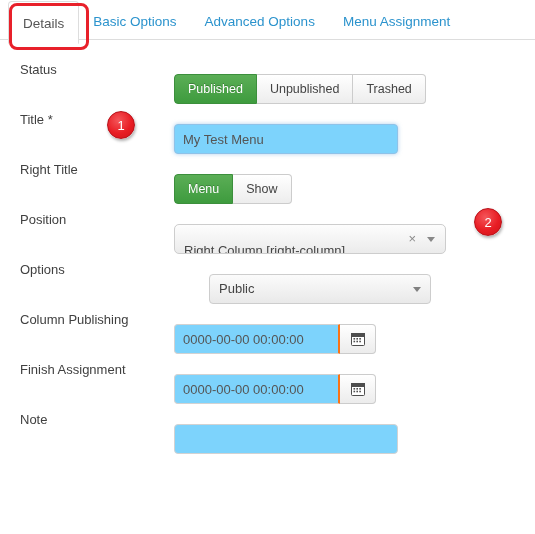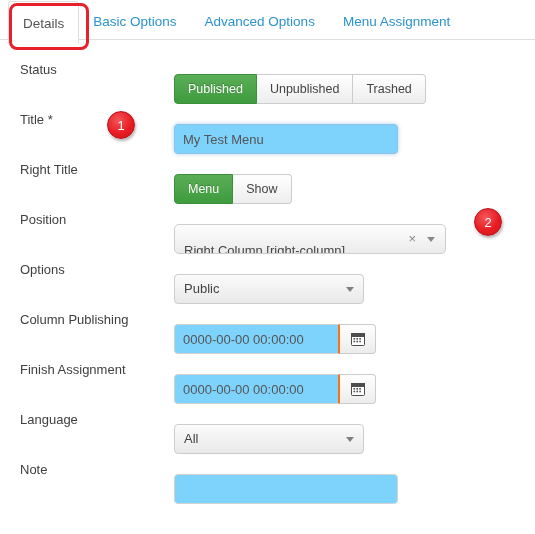--- a/index.html
+++ b/index.html
@@ -152,21 +152,21 @@
     border: 1px solid #cdcdcd;
     border-radius: 4px;
     background-image: linear-gradient(to bottom, #fbfbfb 0%, #e9e9e9 100%);
     background-color: #f2f2f2;
     font-size: 13px;
     color: #444444;
     cursor: pointer;
     white-space: nowrap;
     overflow: hidden;
   }
-  .w-select { width: 190px; }
+  .w-select { width: 222px; margin-left: 35px; }
   .caret {
     position: absolute;
     right: 9px;
     top: 50%;
     margin-top: -2px;
     width: 0;
     height: 0;
     border-left: 4px solid transparent;
     border-right: 4px solid transparent;
     border-top: 5px solid #808080;
@@ -345,29 +345,20 @@
             <rect x="8.3" y="6" width="1.6" height="1.6" fill="#4d4d4d"></rect>
             <rect x="2.5" y="8.7" width="1.6" height="1.6" fill="#4d4d4d"></rect>
             <rect x="5.4" y="8.7" width="1.6" height="1.6" fill="#4d4d4d"></rect>
             <rect x="8.3" y="8.7" width="1.6" height="1.6" fill="#4d4d4d"></rect>
           </svg>
         </span>
       </div>
     </div>
   </div>
 
-  <div class="row">
-    <div class="label">Language</div>
-    <div class="control">
-      <div class="select w-select">
-        <span>All</span>
-        <span class="caret"></span>
-      </div>
-    </div>
-  </div>
 
   <div class="row">
     <div class="label">Note</div>
     <div class="control">
       <input class="text-input w-note" type="text" value="" style="">
     </div>
   </div>
 
 </div>
 

